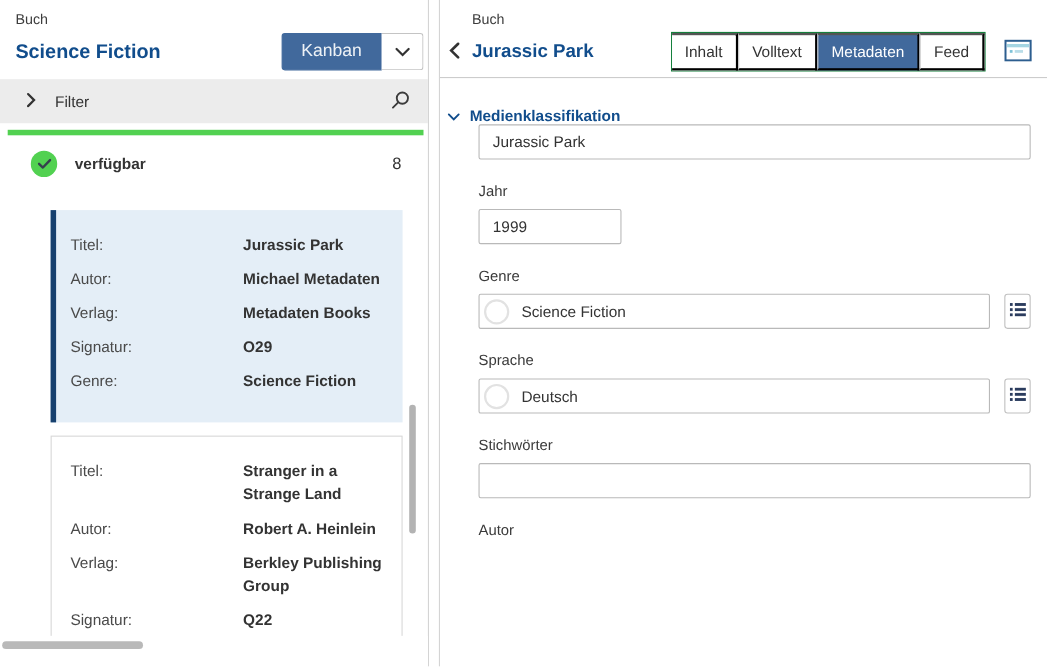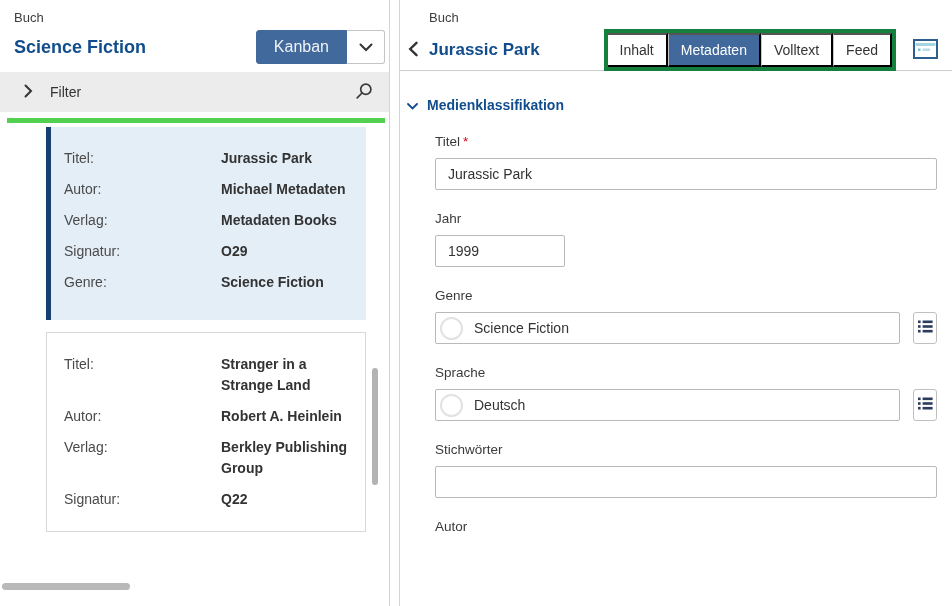--- a/index.html
+++ b/index.html
@@ -53,21 +53,21 @@
 
   
   .right-panel { flex:1; border-left:1px solid #d4d4d4; display:flex;
     flex-direction:column; background:#fff; }
   .rp-header { height:71px; flex:0 0 71px; border-bottom:1px solid #ccc;
     padding:10px 14px 0 8px; }
   .rp-kicker { margin-left:21px; }
   .rp-title-row { display:flex; align-items:center; margin-top:4px; }
   .back-btn { width:21px; display:flex; align-items:center; cursor:pointer; border:none; background:none; }
   .rp-title { flex:1; font-size:17px; font-weight:bold; color:#114d8c; }
-  .tabs { display:flex; border:4px solid #15803d; }
+  .tabs { display:flex; border:1px solid #15803d; }
   .tab { padding:7px 12px; font-size:14px; color:#333; background:#fff;
     border-left:1px solid #c6c6c6; cursor:pointer; font-family:"Liberation Sans", sans-serif; }
   .tab:first-child { border-left:none; }
   .tab.active { background:#41699c; color:#fff; }
   .layout-btn { margin-left:17px; border:none; background:none; cursor:pointer;
     display:flex; align-items:center; }
 
   .rp-content { flex:1; overflow:hidden; padding:26px 15px 0 7px; }
   .section-header { display:flex; align-items:center; cursor:pointer; }
   .section-title { margin-left:9px; font-size:14px; font-weight:bold; color:#114d8c; }
@@ -120,20 +120,29 @@
         <svg width="18" height="18" viewBox="0 0 18 18">
             <circle cx="10.8" cy="7.2" r="5.1" stroke="#3c3c3c" stroke-width="1.7" fill="none"></circle>
             <line x1="7" y1="11" x2="2.2" y2="15.8" stroke="#3c3c3c" stroke-width="1.7" stroke-linecap="round"></line>
           </svg>
       </span>
     </div>
 
     <div class="col-topbar"></div>
 
     <div class="lp-body">
+      <div class="status-row">
+        <span class="status-circle">
+          <svg width="13" height="10" viewBox="0 0 13 10">
+              <path d="M1.5 5 L5 8.3 L11.5 1.5" stroke="#35414d" stroke-width="2.2" fill="none" stroke-linecap="round" stroke-linejoin="round"></path>
+            </svg>
+        </span>
+        <span class="status-label">verfügbar</span>
+        <span class="status-count">8</span>
+      </div>
 
       <div class="cards">
         <div class="card selected">
           <div class="card-row">
             <span class="card-label">Titel:</span>
             <span class="card-value">Jurassic Park</span>
           </div>
           <div class="card-row">
             <span class="card-label">Autor:</span>
             <span class="card-value">Michael Metadaten</span>
@@ -188,22 +197,22 @@
         <button class="back-btn">
           <span>
             <svg width="10" height="16" viewBox="0 0 10 16">
                 <path d="M8.5 1.8 L2.2 8 L8.5 14.2" stroke="#333" stroke-width="2.4" fill="none" stroke-linecap="round"></path>
               </svg>
           </span>
         </button>
         <div class="rp-title">Jurassic Park</div>
         <div class="tabs">
           <button class="tab">Inhalt</button>
+          <button class="tab">Volltext</button>
           <button class="tab active">Metadaten</button>
-          <button class="tab">Volltext</button>
           <button class="tab">Feed</button>
         </div>
         <button class="layout-btn">
           <span>
             <svg width="25" height="20" viewBox="0 0 25 20">
                 <rect x="1" y="1" width="23" height="18" fill="#fff" stroke="#2d5e8f" stroke-width="2"></rect>
                 <rect x="2.5" y="4" width="20" height="3" fill="#a5d5e2"></rect>
                 <rect x="5" y="9.5" width="2.5" height="2.5" fill="#7ec3d8"></rect>
                 <rect x="9.5" y="9.5" width="7.5" height="2.5" fill="#b9dde8"></rect>
               </svg>
@@ -216,21 +225,20 @@
       <div class="section-header">
         <span>
           <svg width="11" height="7" viewBox="0 0 11 7">
               <path d="M1 1 L5.5 5.5 L10 1" stroke="#114d8c" stroke-width="1.8" fill="none" stroke-linecap="round"></path>
             </svg>
         </span>
         <span class="section-title">Medienklassifikation</span>
       </div>
 
       <div class="fields">
-        <div class="field-label"><span>Titel</span><span class="req">*</span></div>
         <input class="text-input" type="text" value="Jurassic Park" style="">
 
         <div class="field-label">Jahr</div>
         <input class="text-input input-jahr" type="text" value="1999" style="">
 
         <div class="field-label">Genre</div>
         <div class="ref-row">
           <div class="ref-input">
             <span class="ref-circle"></span>
             <span class="ref-text">Science Fiction</span>

